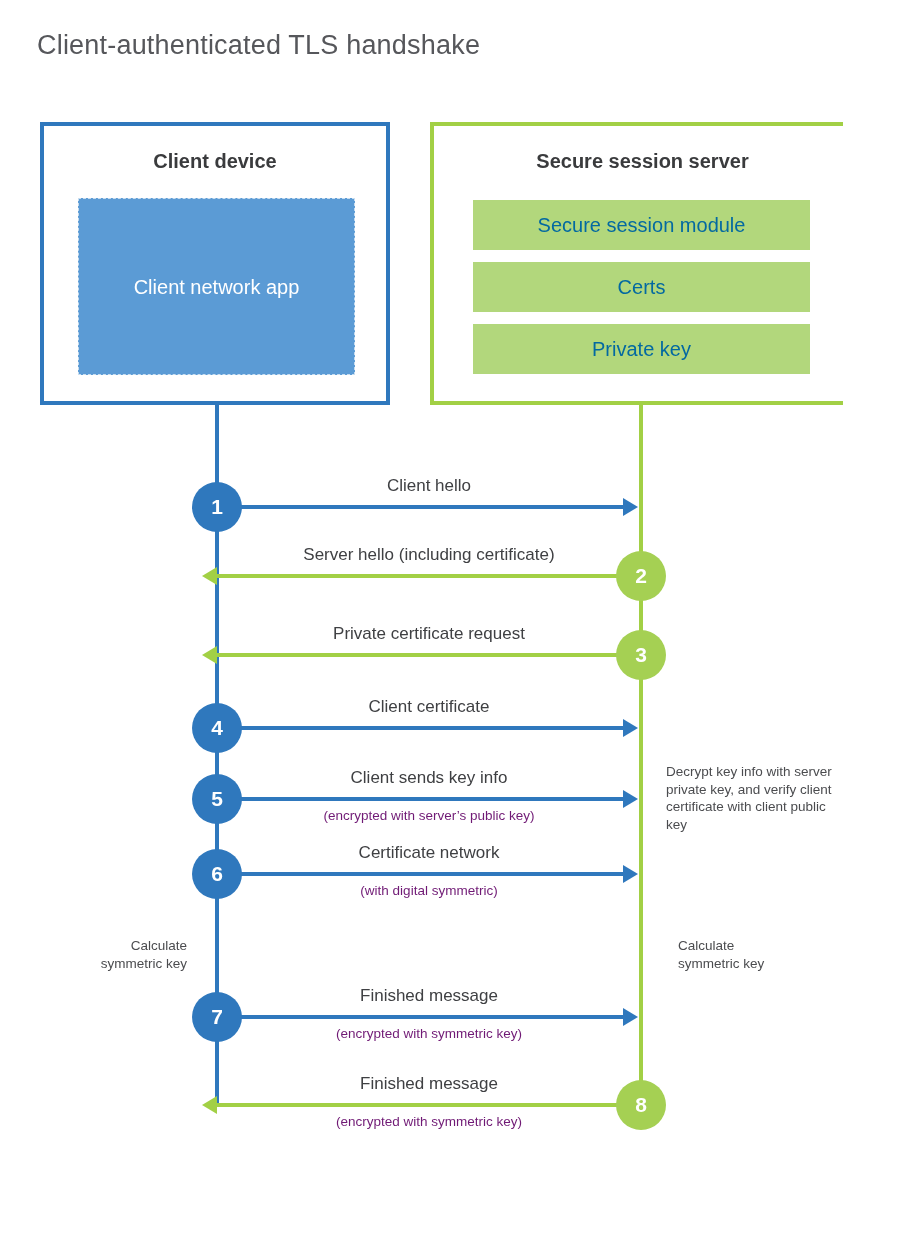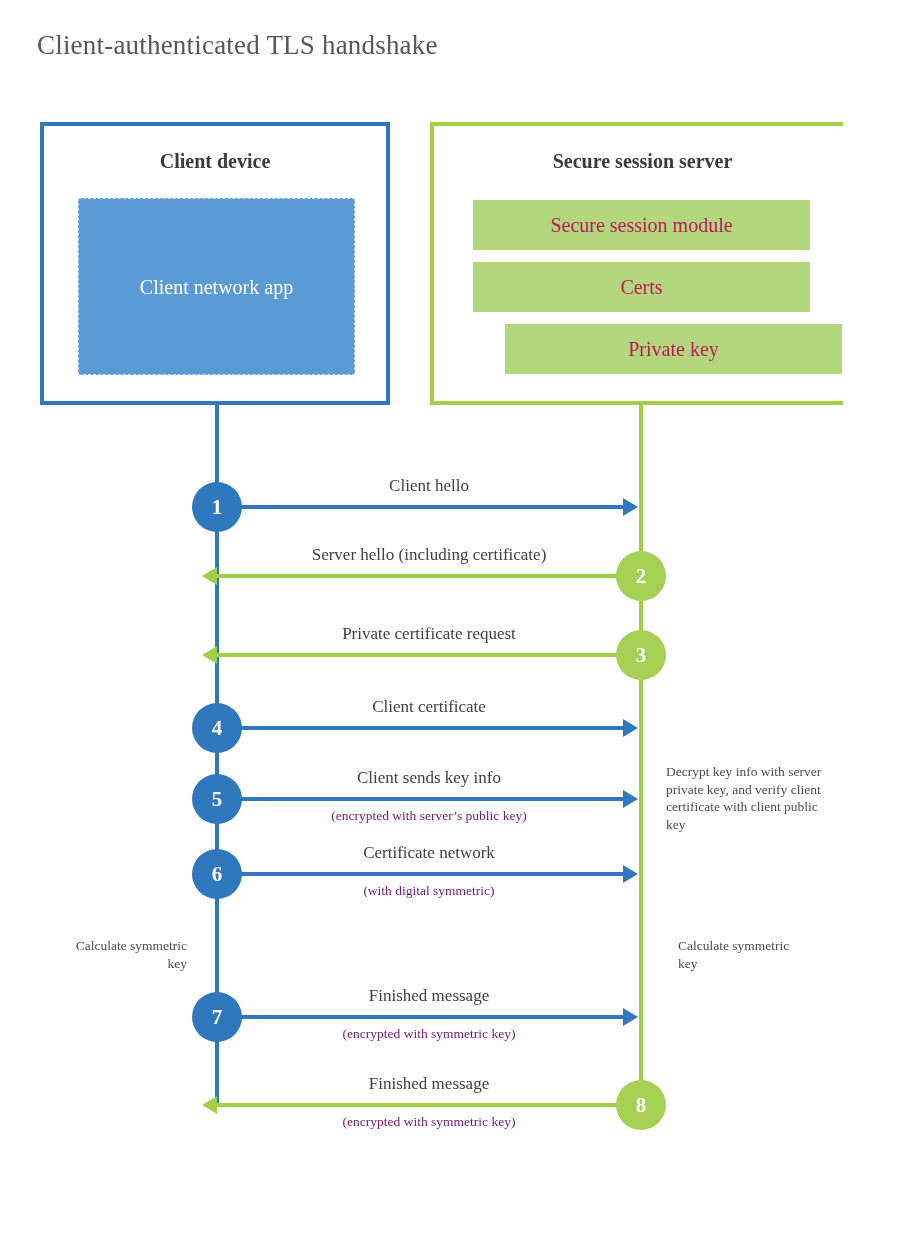--- a/index.html
+++ b/index.html
@@ -1,21 +1,21 @@
 <!DOCTYPE html>
 <html><head>
 <meta charset="utf-8">
 <style>
   html, body { margin: 0; padding: 0; background: #ffffff; }
   .page {
     position: relative;
     width: 843px;
     height: 1256px;
     background: #ffffff;
-    font-family: Liberation Serif, serif;
+    font-family: Liberation Sans, sans-serif;
     overflow: hidden;
     border-radius: 28px;
   }
 
   
   .page-title {
     position: absolute;
     left: 37px; top: 30px;
     font-size: 27px;
     font-weight: 400;
@@ -56,28 +56,28 @@
     text-align: left;
     color: #ffffff;
     font-size: 20px;
     line-height: 1.5;
   }
   .module-bar {
     position: absolute;
     left: 39px;
     width: 337px; height: 50px;
     background: #b2d77c;
-    color: #be185d;
+    color: #0369a1;
     font-size: 20px;
     text-align: center;
     line-height: 50px;
   }
   .module-1 { top: 74px; }
   .module-2 { top: 136px; }
-  .module-3 { top: 198px; margin-left: 32px; }
+  .module-3 { top: 198px; }
 
   
   .lifeline { position: absolute; width: 4px; top: 401px; }
   .lifeline-client { left: 215px; height: 706px; background: #2f78bd; }
   .lifeline-server { left: 639px; height: 704px; background: #a2d045; }
 
   
   .step { position: absolute; left: 0; width: 900px; height: 0; }
   .badge {
     position: absolute;

